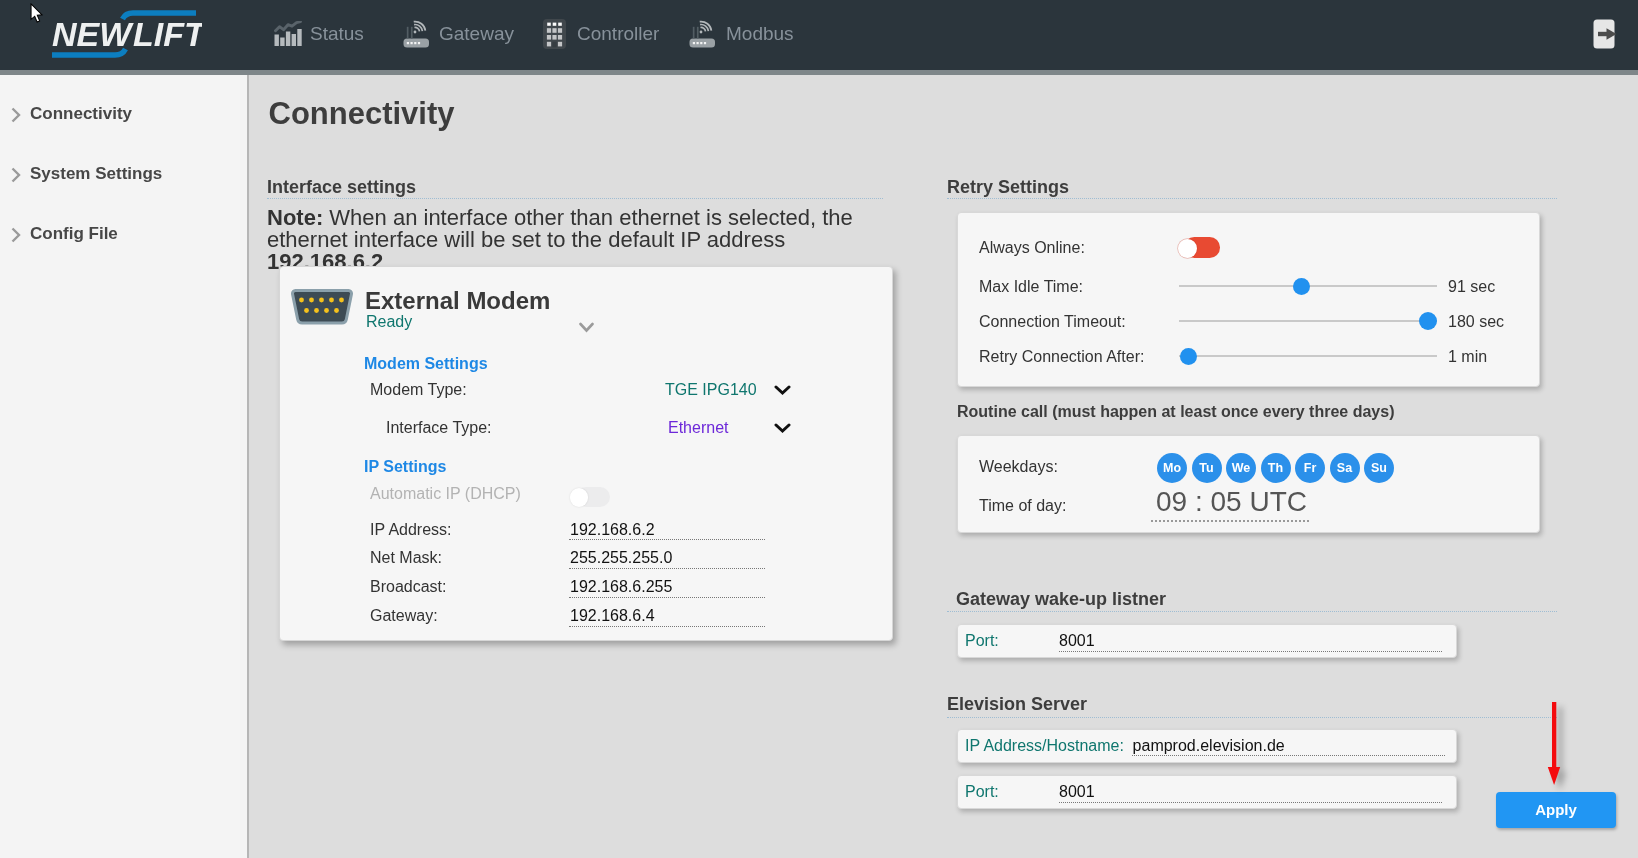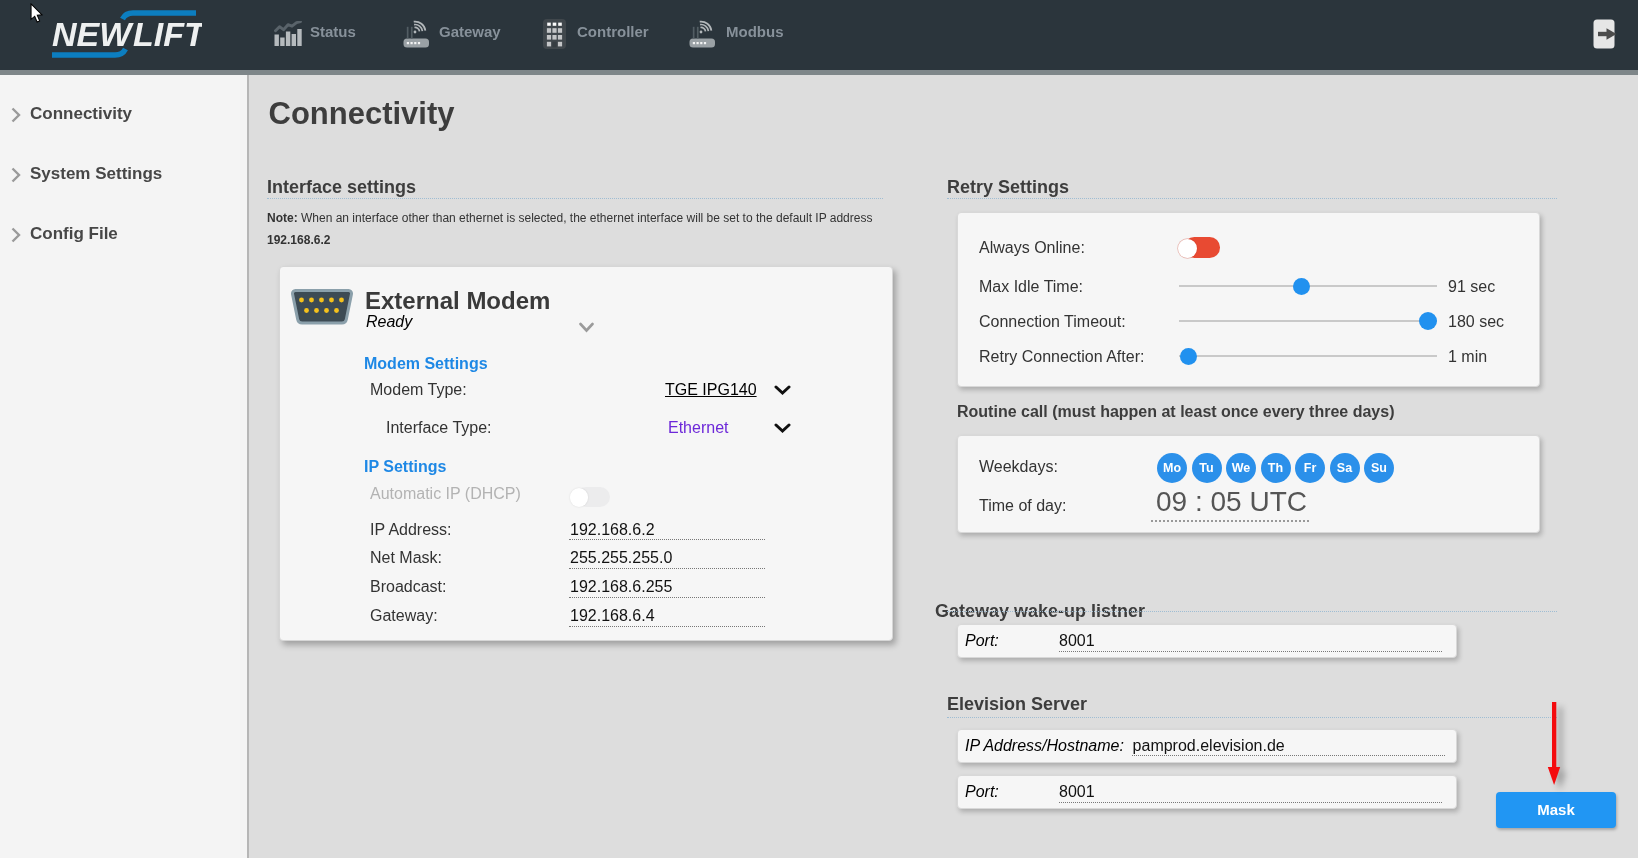--- a/index.html
+++ b/index.html
@@ -3,34 +3,34 @@
 <meta charset="utf-8">
 <style>
 * { margin:0; padding:0; box-sizing:border-box; }
 html,body { width:1638px; height:858px; overflow:hidden; background:#dddddd;
   font-family:"Liberation Sans", sans-serif; }
 .abs { position:absolute; }
 .t { position:absolute; line-height:1; white-space:nowrap; color:#333; }
 
 #navbar { position:absolute; left:0; top:0; width:1638px; height:75px;
   background:#2b353c; border-bottom:5px solid #7e8689; }
-.nav { position:absolute; top:23.9px; font-size:15px; line-height:1; color:#87919a;font-weight:bold; }
+.nav { position:absolute; top:23.9px; font-size:19px; line-height:1; color:#87919a; }
 
 #sidebar { position:absolute; left:0; top:75px; width:249px; height:783px;
   background:#f4f4f4; border-right:2px solid #b6b6b6; }
 .sideitem { position:absolute; left:30px; color:#474747; font-size:17px; font-weight:bold; line-height:1; }
 
 .h2 { position:absolute; font-size:18px; font-weight:bold; color:#3d3d3d; line-height:1; white-space:nowrap; }
 .dotline { position:absolute; border-top:1px dotted #9fbdd3; height:0; }
 
 #card { position:absolute; left:279px; top:266px; width:614px; height:375px;
   background:#f6f6f6; border:1px solid #d6d6d6; border-radius:4px;
   box-shadow:3px 4px 6px rgba(0,0,0,0.28); }
 .blue { color:#1e88e5; font-weight:bold; }
-.gray { color:#000000;font-style:italic; }
+.gray { color:#0f766e; }
 .dotinput { position:absolute; border-top:1px dotted #777; height:0; }
 
 .box { position:absolute; background:#f6f6f6; border:1px solid #d8d8d8; border-radius:4px;
   box-shadow:2px 3px 5px rgba(0,0,0,0.22); }
 .track { position:absolute; height:2px; background:#c9c9c9; }
 .thumb { position:absolute; border-radius:50%; background:#2191ef; }
 .wd { position:absolute; width:30px; height:30px; border-radius:50%; background:#2b90ea;
   color:#fff; font-size:12.5px; font-weight:bold; text-align:center; line-height:30px; top:17px; }
 </style>
 </head>
@@ -133,21 +133,21 @@
   <svg class="abs" style="left:11px; top:152px;" width="10" height="16" viewBox="0 0 10 16">
       <polyline points="1.5,1.5 8,8 1.5,14.5" fill="none" stroke="#9a9a9a" stroke-width="2.4"></polyline>
     </svg>
   <div class="sideitem" style="top:150.4px;">Config File</div>
 </div>
 
 <div class="t" style="left:268.5px; top:97.5px; font-size:31px; font-weight:bold; color:#3d3d3d;">Connectivity</div>
 
 <div class="h2" style="left:267px; top:177.8px;">Interface settings</div>
 <div class="dotline" style="left:267px; top:198px; width:616px;"></div>
-<div class="abs" style="left:267px; top:207px; width:612px; font-size:12px; line-height:22px; color:#333;"><b>Note:</b> When an interface other than ethernet is selected, the ethernet interface will be set to the default IP address <b>192.168.6.2</b></div>
+<div class="abs" style="left:267px; top:207px; width:612px; font-size:22px; line-height:22px; color:#333;"><b>Note:</b> When an interface other than ethernet is selected, the ethernet interface will be set to the default IP address <b>192.168.6.2</b></div>
 
 <div id="card">
   <svg class="abs" style="left:11px; top:22px;" width="62" height="37" viewBox="0 0 62 37">
     <path d="M4.5,1.5 h53 a3,3 0 0 1 3,3.4 l-5.2,25.6 a4.5,4.5 0 0 1 -4.4,3.6 h-39.8 a4.5,4.5 0 0 1 -4.4,-3.6 L1.5,4.9 a3,3 0 0 1 3,-3.4 z" fill="#3d4b54" stroke="#8ba0ab" stroke-width="3"></path>
     <g fill="#f5c11c">
       <circle cx="10.5" cy="11" r="2.4"></circle>
         <circle cx="20.5" cy="11" r="2.4"></circle>
         <circle cx="30.5" cy="11" r="2.4"></circle>
         <circle cx="40.5" cy="11" r="2.4"></circle>
         <circle cx="50.5" cy="11" r="2.4"></circle>
@@ -158,21 +158,21 @@
     </g>
   </svg>
   <div class="t" style="left:85px; top:21.7px; font-size:24px; font-weight:bold; color:#3a3a3a;">External Modem</div>
   <div class="t gray" style="left:86px; top:47px; font-size:16px;">Ready</div>
   <svg class="abs" style="left:299px; top:55px;" width="15" height="11" viewBox="0 0 15 11">
       <polyline points="1.5,2 7.5,8.5 13.5,2" fill="none" stroke="#9b9b9b" stroke-width="2.6" stroke-linecap="round"></polyline>
     </svg>
 
   <div class="t blue" style="left:84px; top:88.5px; font-size:16px;">Modem Settings</div>
   <div class="t" style="left:90px; top:114.9px; font-size:16px;">Modem Type:</div>
-  <div class="t" style="left:385px; top:114.9px; font-size:16px; color:#000000;text-decoration:underline;">TGE IPG140</div>
+  <div class="t" style="left:385px; top:114.9px; font-size:16px; color:#0f766e;">TGE IPG140</div>
   <svg class="abs" style="left:494px; top:117.5px;" width="17" height="11" viewBox="0 0 17 11">
       <polyline points="2,2 8.5,8 15,2" fill="none" stroke="#101010" stroke-width="3" stroke-linecap="round"></polyline>
     </svg>
   <div class="t" style="left:90px; top:152.8px; font-size:16px;margin-left:16px;">Interface Type:</div>
   <div class="t" style="left:388px; top:152.8px; font-size:16px; color:#6d28d9;">Ethernet</div>
   <svg class="abs" style="left:494px; top:155.5px;" width="17" height="11" viewBox="0 0 17 11">
       <polyline points="2,2 8.5,8 15,2" fill="none" stroke="#101010" stroke-width="3" stroke-linecap="round"></polyline>
     </svg>
 
   <div class="t blue" style="left:84px; top:192.4px; font-size:16px;">IP Settings</div>
@@ -225,42 +225,42 @@
     <div class="wd" style="left:103.5px;">Th</div>
     <div class="wd" style="left:138px;">Fr</div>
     <div class="wd" style="left:172.5px;">Sa</div>
     <div class="wd" style="left:207px;">Su</div>
   </div>
   <div class="t" style="left:21px; top:61.5px; font-size:16px;">Time of day:</div>
   <div class="t" style="left:198px; top:52.3px; font-size:28px; color:#555;">09 : 05 UTC</div>
   <div class="abs" style="left:193px; top:83.5px; width:158px; border-top:2px dotted #999;"></div>
 </div>
 
-<div class="h2" style="left:935px; top:589.8px;margin-top:12px;">Gateway wake-up listner</div>
+<div class="h2" style="left:956px; top:589.8px;">Gateway wake-up listner</div>
 <div class="dotline" style="left:947px; top:611px; width:610px;"></div>
 <div class="box" style="left:957px; top:624px; width:500px; height:34px;">
   <div class="t gray" style="left:7px; top:8.3px; font-size:16px;">Port:</div>
   <div class="t" style="left:101px; top:8.3px; font-size:16px; color:#111;">8001</div>
   <div class="dotinput" style="left:101px; top:25.5px; width:383px;"></div>
 </div>
 
 <div class="h2" style="left:947px; top:694.8px;">Elevision Server</div>
 <div class="dotline" style="left:947px; top:716.5px; width:610px;"></div>
 <div class="box" style="left:957px; top:728.5px; width:500px; height:34px;">
   <div class="t gray" style="left:7px; top:8px; font-size:16px;">IP Address/Hostname:</div>
   <div class="t" style="left:174.6px; top:8px; font-size:16px; color:#111;">pamprod.elevision.de</div>
   <div class="dotinput" style="left:174px; top:25.5px; width:313px;"></div>
 </div>
 <div class="box" style="left:957px; top:775px; width:500px; height:34px;">
   <div class="t gray" style="left:7px; top:8.3px; font-size:16px;">Port:</div>
   <div class="t" style="left:101px; top:8.3px; font-size:16px; color:#111;">8001</div>
   <div class="dotinput" style="left:101px; top:25.5px; width:383px;"></div>
 </div>
 
-<div class="abs" style="left:1496px; top:792px; width:120px; height:36px; background:#2196f3; border-radius:4px; box-shadow:1px 2px 3px rgba(0,0,0,0.25); color:#fff; font-size:15px; font-weight:bold; text-align:center; line-height:36px;">Mask</div>
+<div class="abs" style="left:1496px; top:792px; width:120px; height:36px; background:#2196f3; border-radius:4px; box-shadow:1px 2px 3px rgba(0,0,0,0.25); color:#fff; font-size:15px; font-weight:bold; text-align:center; line-height:36px;">Apply</div>
 
 <svg class="abs" style="left:1542px; top:698px; filter:drop-shadow(6px 5px 3px rgba(0,0,0,0.28));" width="26" height="88" viewBox="0 0 26 88">
   <rect x="10" y="4" width="4.3" height="65" fill="#f40b0e"></rect>
   <polygon points="5.8,69 18.2,69 12.1,87" fill="#f40b0e"></polygon>
 </svg>
 
 <svg class="abs" style="left:30px; top:3px;" width="14" height="21" viewBox="0 0 15 23">
   <path d="M1,1 L1,18 L5,14.5 L7.6,20.8 L10.4,19.6 L7.8,13.4 L13,13 Z" fill="#fff" stroke="#000" stroke-width="1.1"></path>
 </svg>
 

